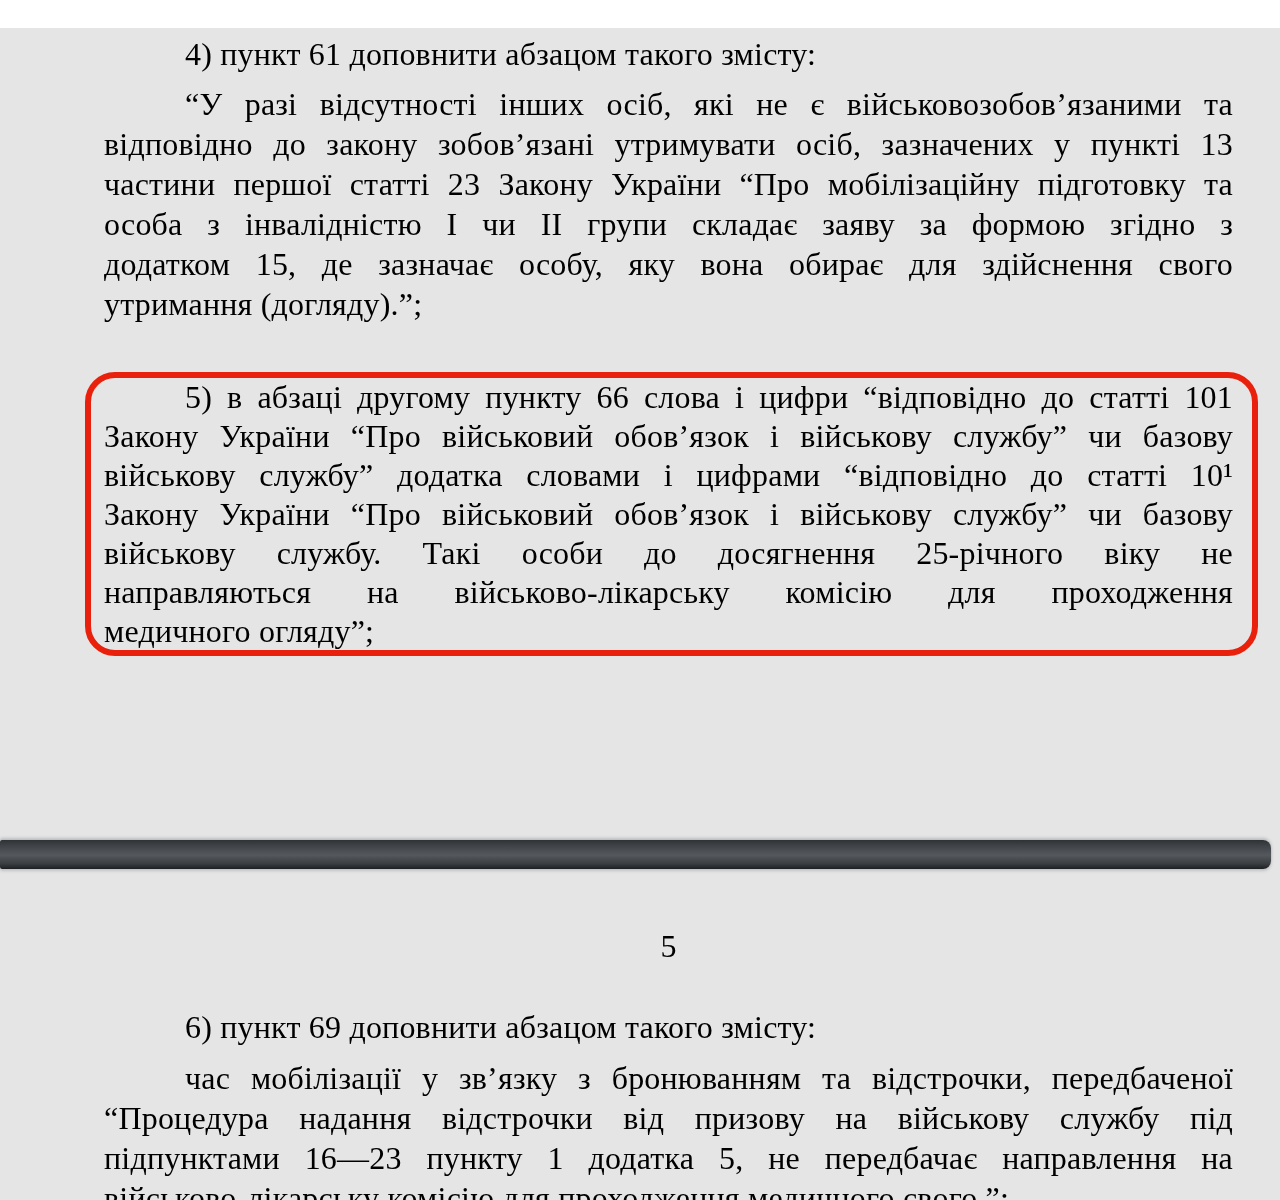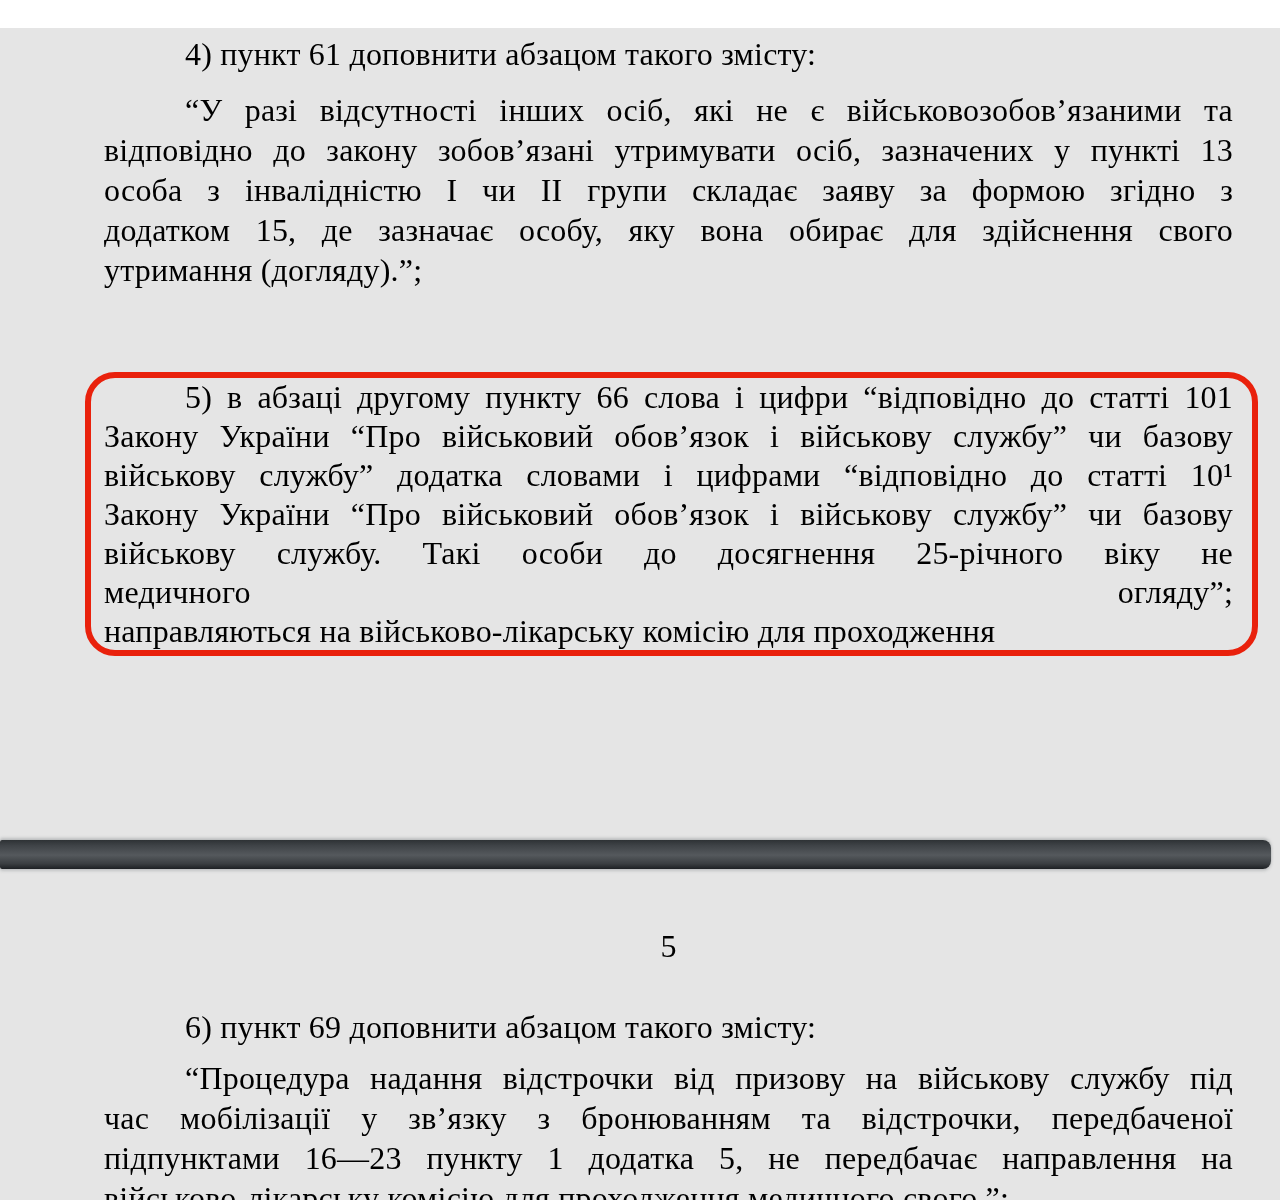--- a/index.html
+++ b/index.html
@@ -25,21 +25,21 @@
     line-height: 40px;
     letter-spacing: 0.2px;
   }
   .heading { text-indent: 81px; white-space: nowrap; }
   .pagenum { text-align: center; }
 
   .para .line { text-align: justify; text-align-last: justify; }
   .para .line:first-child { text-indent: 81px; }
   .para .line:last-child { text-align-last: left; font-family: Liberation Serif, serif; }
 
-  .p1 { top: 62px; }
+  .p1 { top: 56px; }
   .p5 { top: 350px; line-height: 39px; }
   .h1 { top: 6px; }
 
   .pagenum { top: 57px; }
   .h2 { top: 138px; }
   .p6 { top: 189px; }
 
   .highlight-box {
     position: absolute;
     left: 85px;
@@ -69,49 +69,50 @@
 
 <div class="canvas">
 
   <div class="region page1">
 
     <div class="heading h1">4) пункт 61 доповнити абзацом такого змісту:</div>
 
     <div class="para p1">
         <div class="line">“У разі відсутності інших осіб, які не є військовозобов’язаними та</div>
         <div class="line">відповідно до закону зобов’язані утримувати осіб, зазначених у пункті 13</div>
+        <div class="line">частини першої статті 23 Закону України “Про мобілізаційну підготовку та</div>
         <div class="line">особа з інвалідністю І чи ІІ групи складає заяву за формою згідно з</div>
         <div class="line">додатком 15, де зазначає особу, яку вона обирає для здійснення свого</div>
         <div class="line">утримання (догляду).”;</div>
       </div>
 
     <div class="highlight-box"></div>
 
     <div class="para p5">
         <div class="line">5) в абзаці другому пункту 66 слова і цифри “відповідно до статті 101</div>
         <div class="line">Закону України “Про військовий обов’язок і військову службу” чи базову</div>
         <div class="line">військову службу” додатка словами і цифрами “відповідно до статті 10¹</div>
         <div class="line">Закону України “Про військовий обов’язок і військову службу” чи базову</div>
         <div class="line">військову службу. Такі особи до досягнення 25-річного віку не</div>
+        <div class="line">направляються на військово-лікарську комісію для проходження</div>
         <div class="line">медичного огляду”;</div>
-        <div class="line">направляються на військово-лікарську комісію для проходження</div>
       </div>
 
   </div>
 
   <div class="page-break-bar"></div>
 
   <div class="region page2">
 
     <div class="pagenum">5</div>
 
     <div class="heading h2">6) пункт 69 доповнити абзацом такого змісту:</div>
 
     <div class="para p6">
+        <div class="line">час мобілізації у зв’язку з бронюванням та відстрочки, передбаченої</div>
         <div class="line">“Процедура надання відстрочки від призову на військову службу під</div>
-        <div class="line">час мобілізації у зв’язку з бронюванням та відстрочки, передбаченої</div>
         <div class="line">підпунктами 16—23 пункту 1 додатка 5, не передбачає направлення на</div>
         <div class="line">військово-лікарську комісію для проходження медичного свого.”;</div>
       </div>
 
   </div>
 
 </div>
 
 </body></html>

